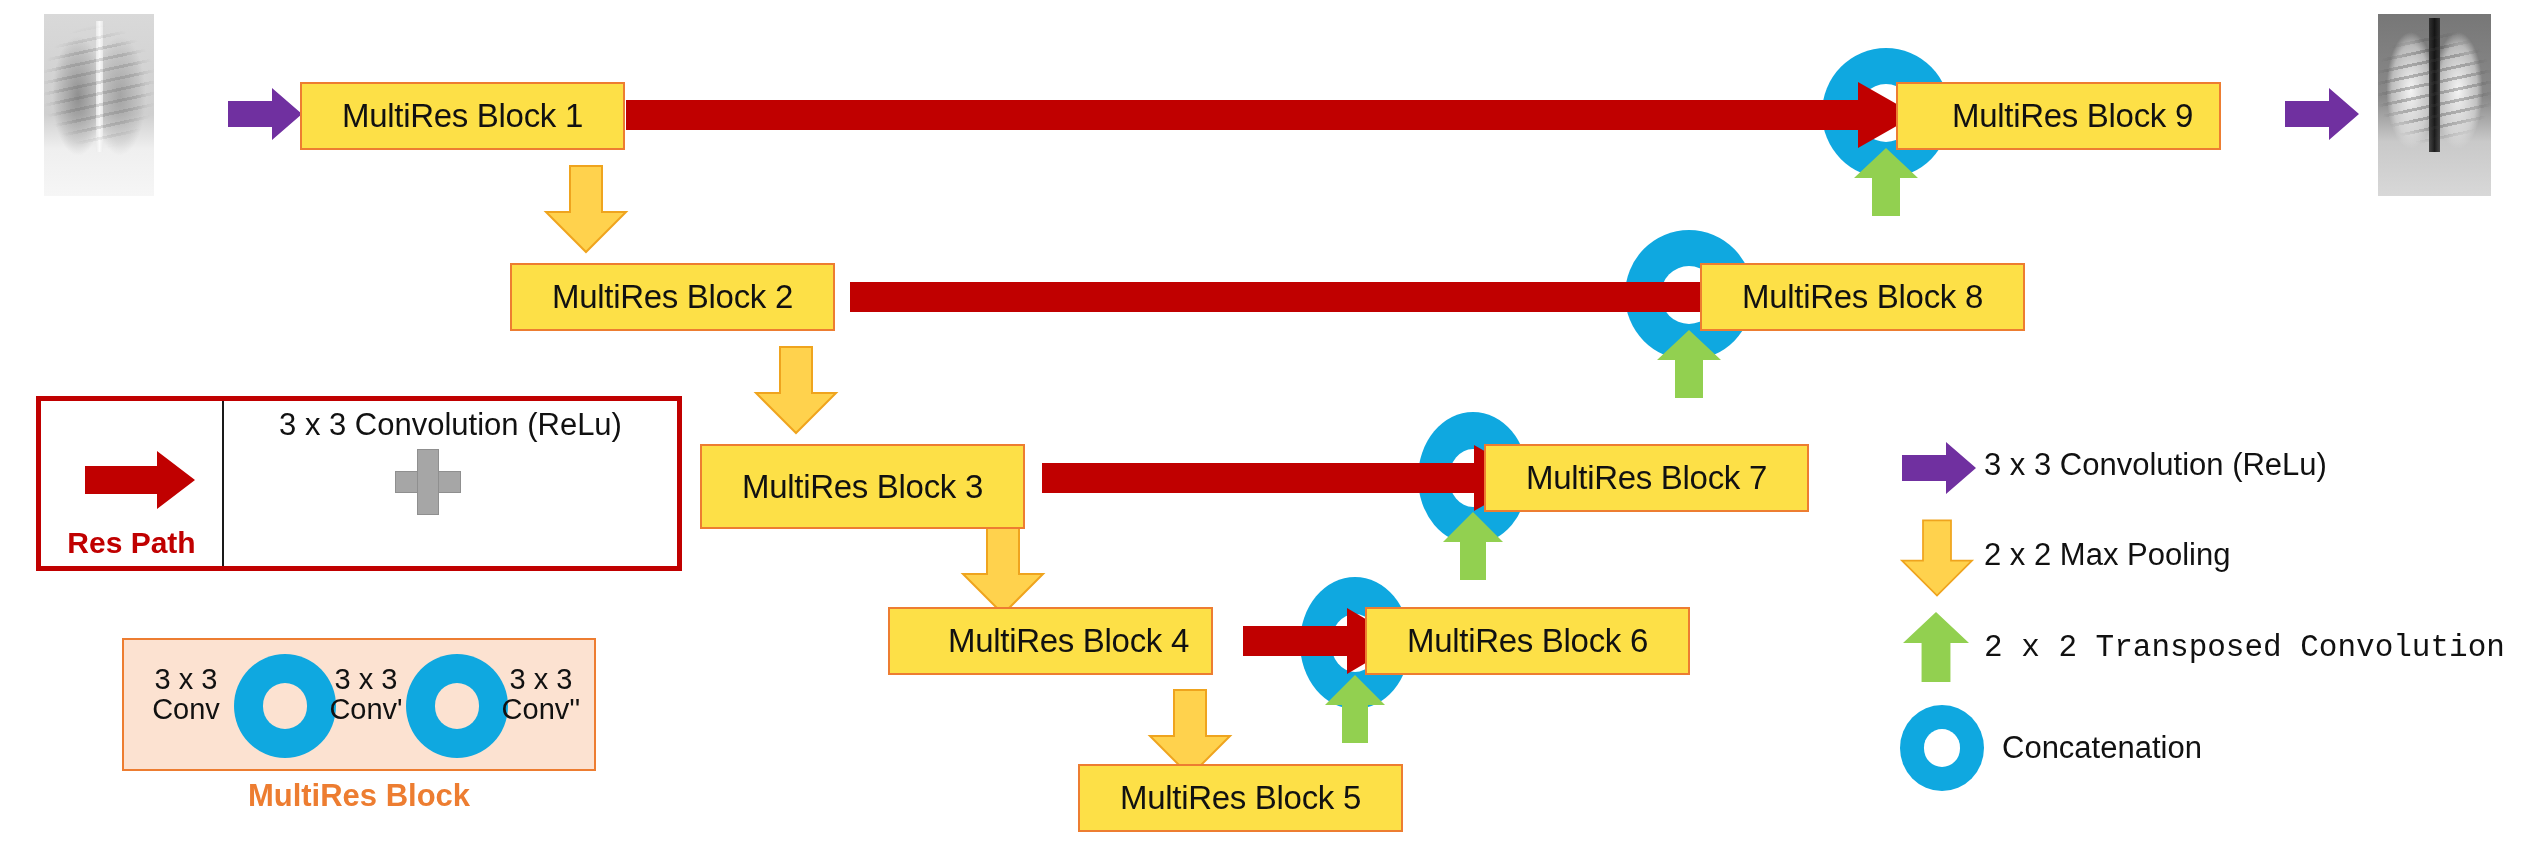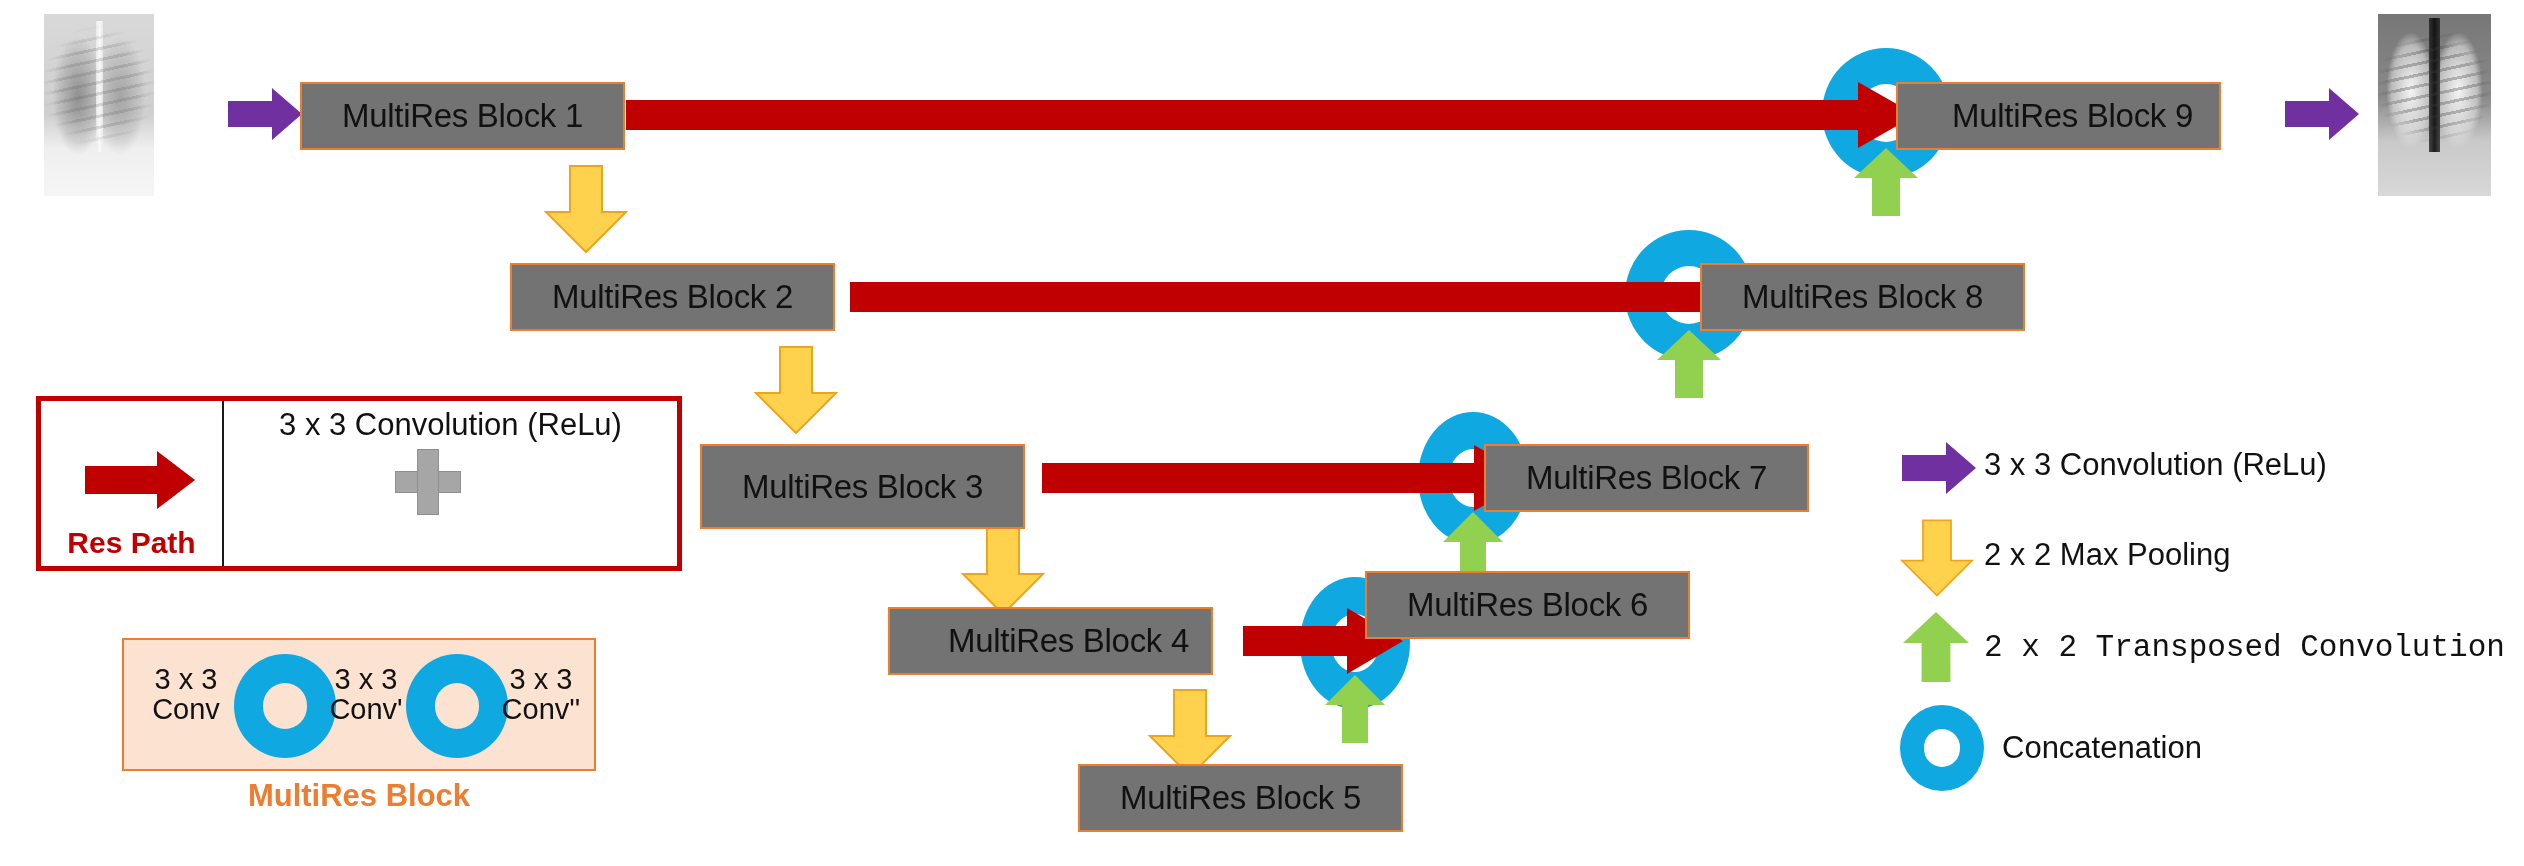--- a/index.html
+++ b/index.html
@@ -14,21 +14,21 @@
     position: relative;
     width: 2524px;
     height: 866px;
     background: #ffffff;
     overflow: hidden;
   }
 
   
   .mr-block {
     position: absolute;
-    background: #737373;
+    background: #fde047;
     border: 2px solid #ED7D31;
     box-sizing: border-box;
     display: flex;
     align-items: center;
     justify-content: center;
     color: #111111;
     font-size: 33px;
     font-family: "Liberation Sans", sans-serif;
     letter-spacing: -0.3px;
     white-space: nowrap;
@@ -294,21 +294,21 @@
   <svg class="arrow" style="left:1243px; top:608px; z-index:20;" width="160" height="66" viewBox="0 0 160 66">
     <path d="M0 18 L104 18 L104 0 L160 33 L104 66 L104 48 L0 48 Z" fill="#C00000"></path>
   </svg>
 
   <div class="mr-block" style="left:888px; top:607px; width:325px; height:68px;padding-left:36px;">
     <span>MultiRes Block 4</span>
   </div>
 
   <div class="ring" style="left:1300px; top:577px; width:110px; height:132px; z-index:10;"></div>
 
-  <div class="mr-block" style="left:1365px; top:571px; width:325px; height:68px;">
+  <div class="mr-block" style="left:1365px; top:607px; width:325px; height:68px;">
     <span>MultiRes Block 6</span>
   </div>
 
   <svg class="arrow" style="left:1325px; top:675px; z-index:12;" width="60" height="68" viewBox="0 0 60 68">
     <path d="M30 0 L60 30 L43 30 L43 68 L17 68 L17 30 L0 30 Z" fill="#92D050"></path>
   </svg>
 
   <svg class="arrow" style="left:1150px; top:690px;" width="80" height="86" viewBox="0 0 80 86">
     <path d="M24 0 L56 0 L56 46 L80 46 L40 86 L0 46 L24 46 Z" fill="#FFD24D" stroke="#EFA41E" stroke-width="2"></path>
   </svg>

